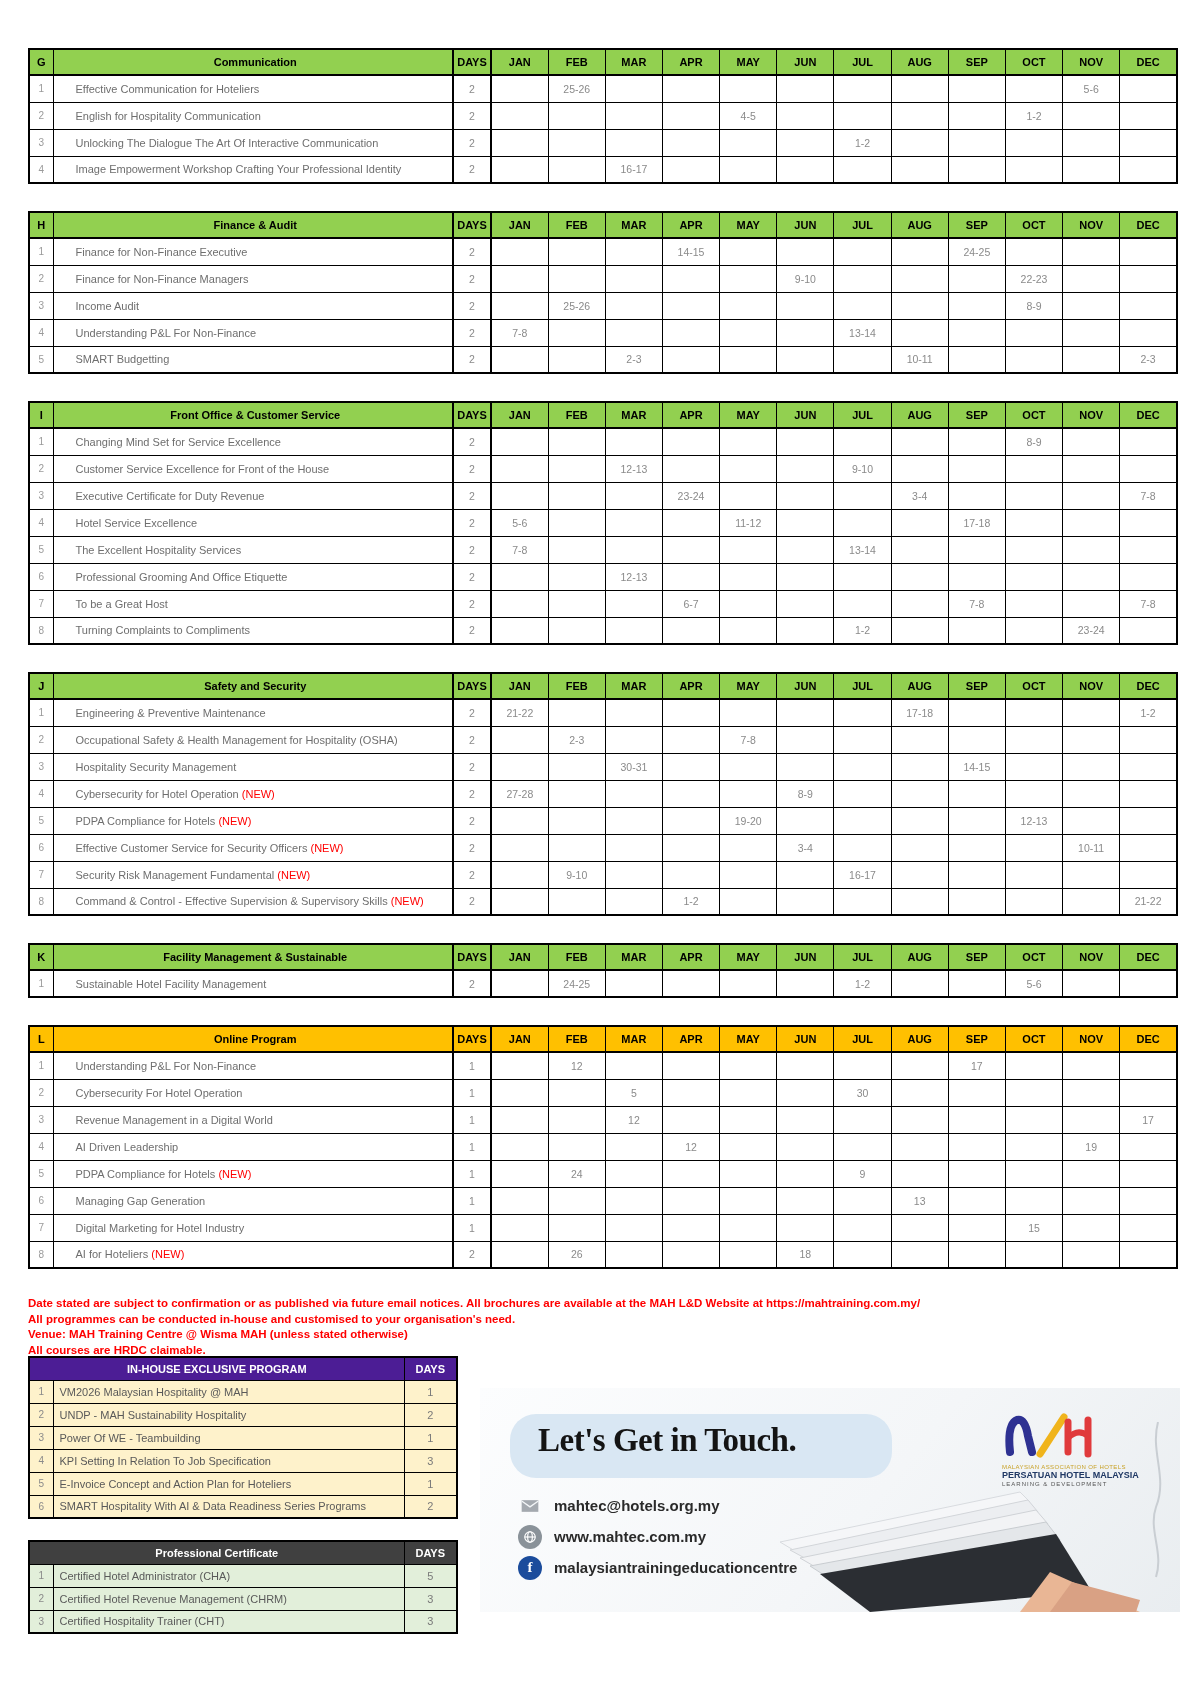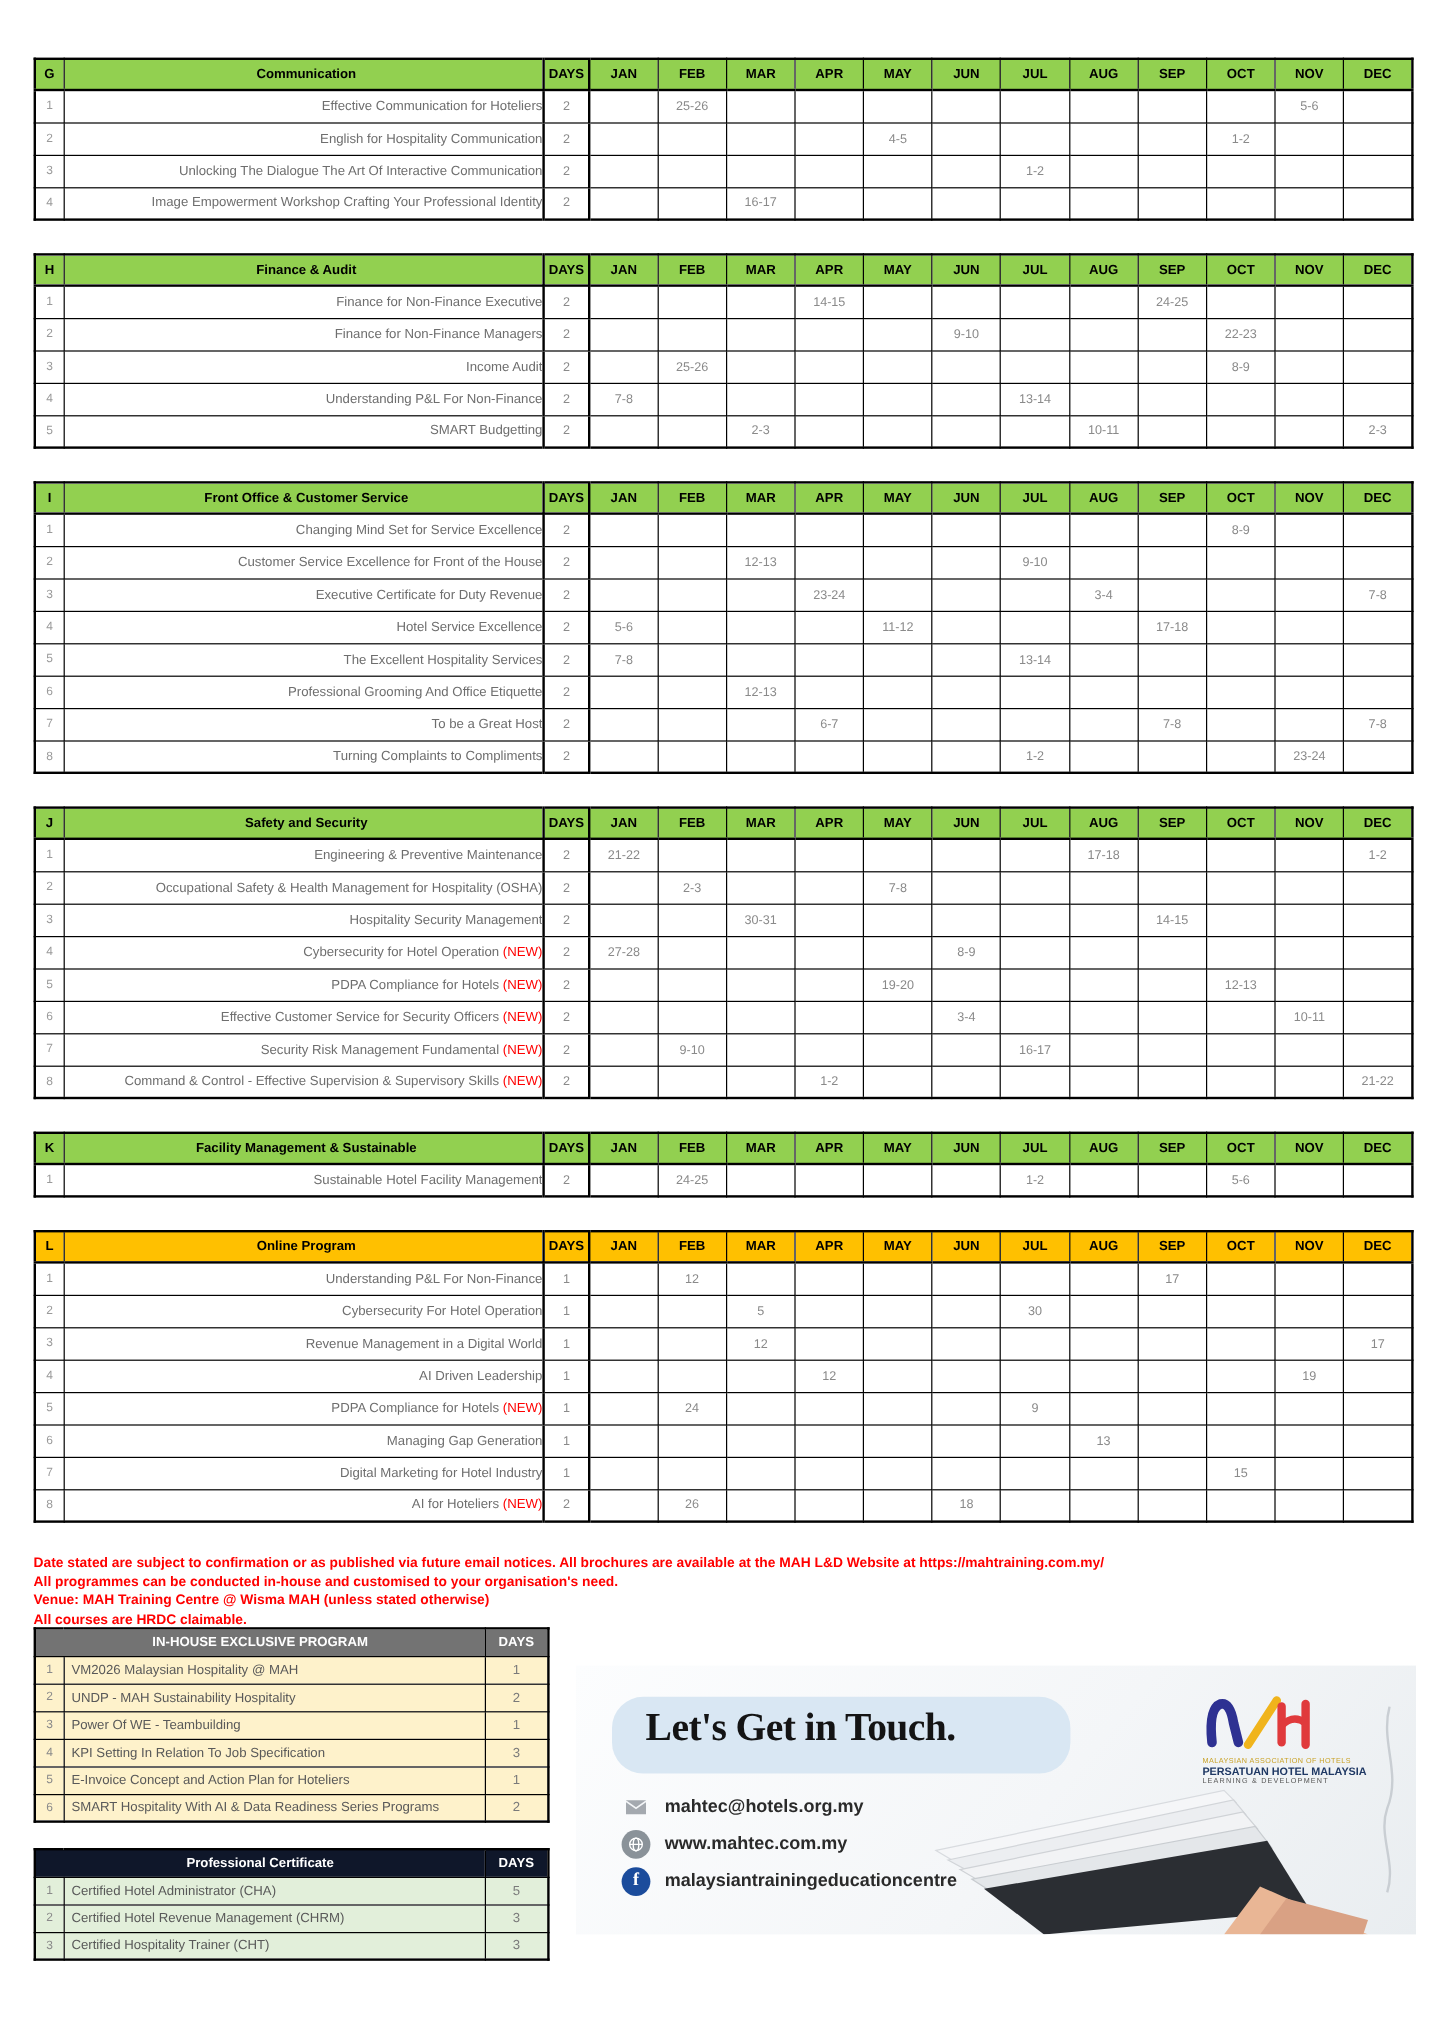--- a/index.html
+++ b/index.html
@@ -24,21 +24,21 @@
     overflow:hidden; white-space:nowrap;
   }
   .cal.theme-green th  { background:#92D050; }
   .cal.theme-orange th { background:#FFC000; }
   .cal th.h-title { text-align:center; padding-left:5px; }
   .cal td {
     border:1px solid #000; height:27px; font-size:11px;
     overflow:hidden; white-space:nowrap;
   }
   .cal td.td-num   { text-align:center; color:#9a9a9a; font-size:10px; }
-  .cal td.td-title { padding-left:6px; color:#6e6e6e;text-align:right; }
+  .cal td.td-title { padding-left:22px; color:#6e6e6e; }
   .cal td.td-days, .cal td.td-date { text-align:center; color:#8a8a8a; font-size:10.5px; }
   .cal th.h-title, .cal td.td-title { border-right:2px solid #000; }
   .cal th.h-days,  .cal td.td-days  { border-right:2px solid #000; }
   .new-tag { color:#FF0000; }
 
   
   #notes { margin-top:26px; width:1120px; }
   .note { color:#FF0000; font-weight:bold; font-size:11.5px; line-height:15.5px; }
 
   
@@ -48,22 +48,22 @@
   table.mini {
     width:428px; table-layout:fixed; border-collapse:collapse; border:2px solid #000;
   }
   .mini col.m-num   { width:24px; }
   .mini col.m-title { width:351px; }
   .mini col.m-days  { width:53px; }
   .mini th {
     border:1px solid #000; height:23px; font-size:11px; font-weight:bold;
     color:#fff; text-align:center; white-space:nowrap; overflow:hidden;
   }
-  .mini.inhouse th { background:#737373; }
-  .mini.cert th    { background:#0f172a; }
+  .mini.inhouse th { background:#4c1d95; }
+  .mini.cert th    { background:#404040; }
   .mini td { border:1px solid #000; height:23px; font-size:11px; white-space:nowrap; overflow:hidden; }
   .mini.inhouse td { background:#FEF2CB; }
   .mini.cert td    { background:#E2EFDA; }
   .mini td.td-num  { text-align:center; color:#8a8a8a; font-size:10px; }
   .mini td.td-title{ padding-left:6px; color:#595959; }
   .mini td.td-days { text-align:center; color:#7a7a7a; }
   table.mini.cert { margin-top:21px; }
 
   
   #contact {

